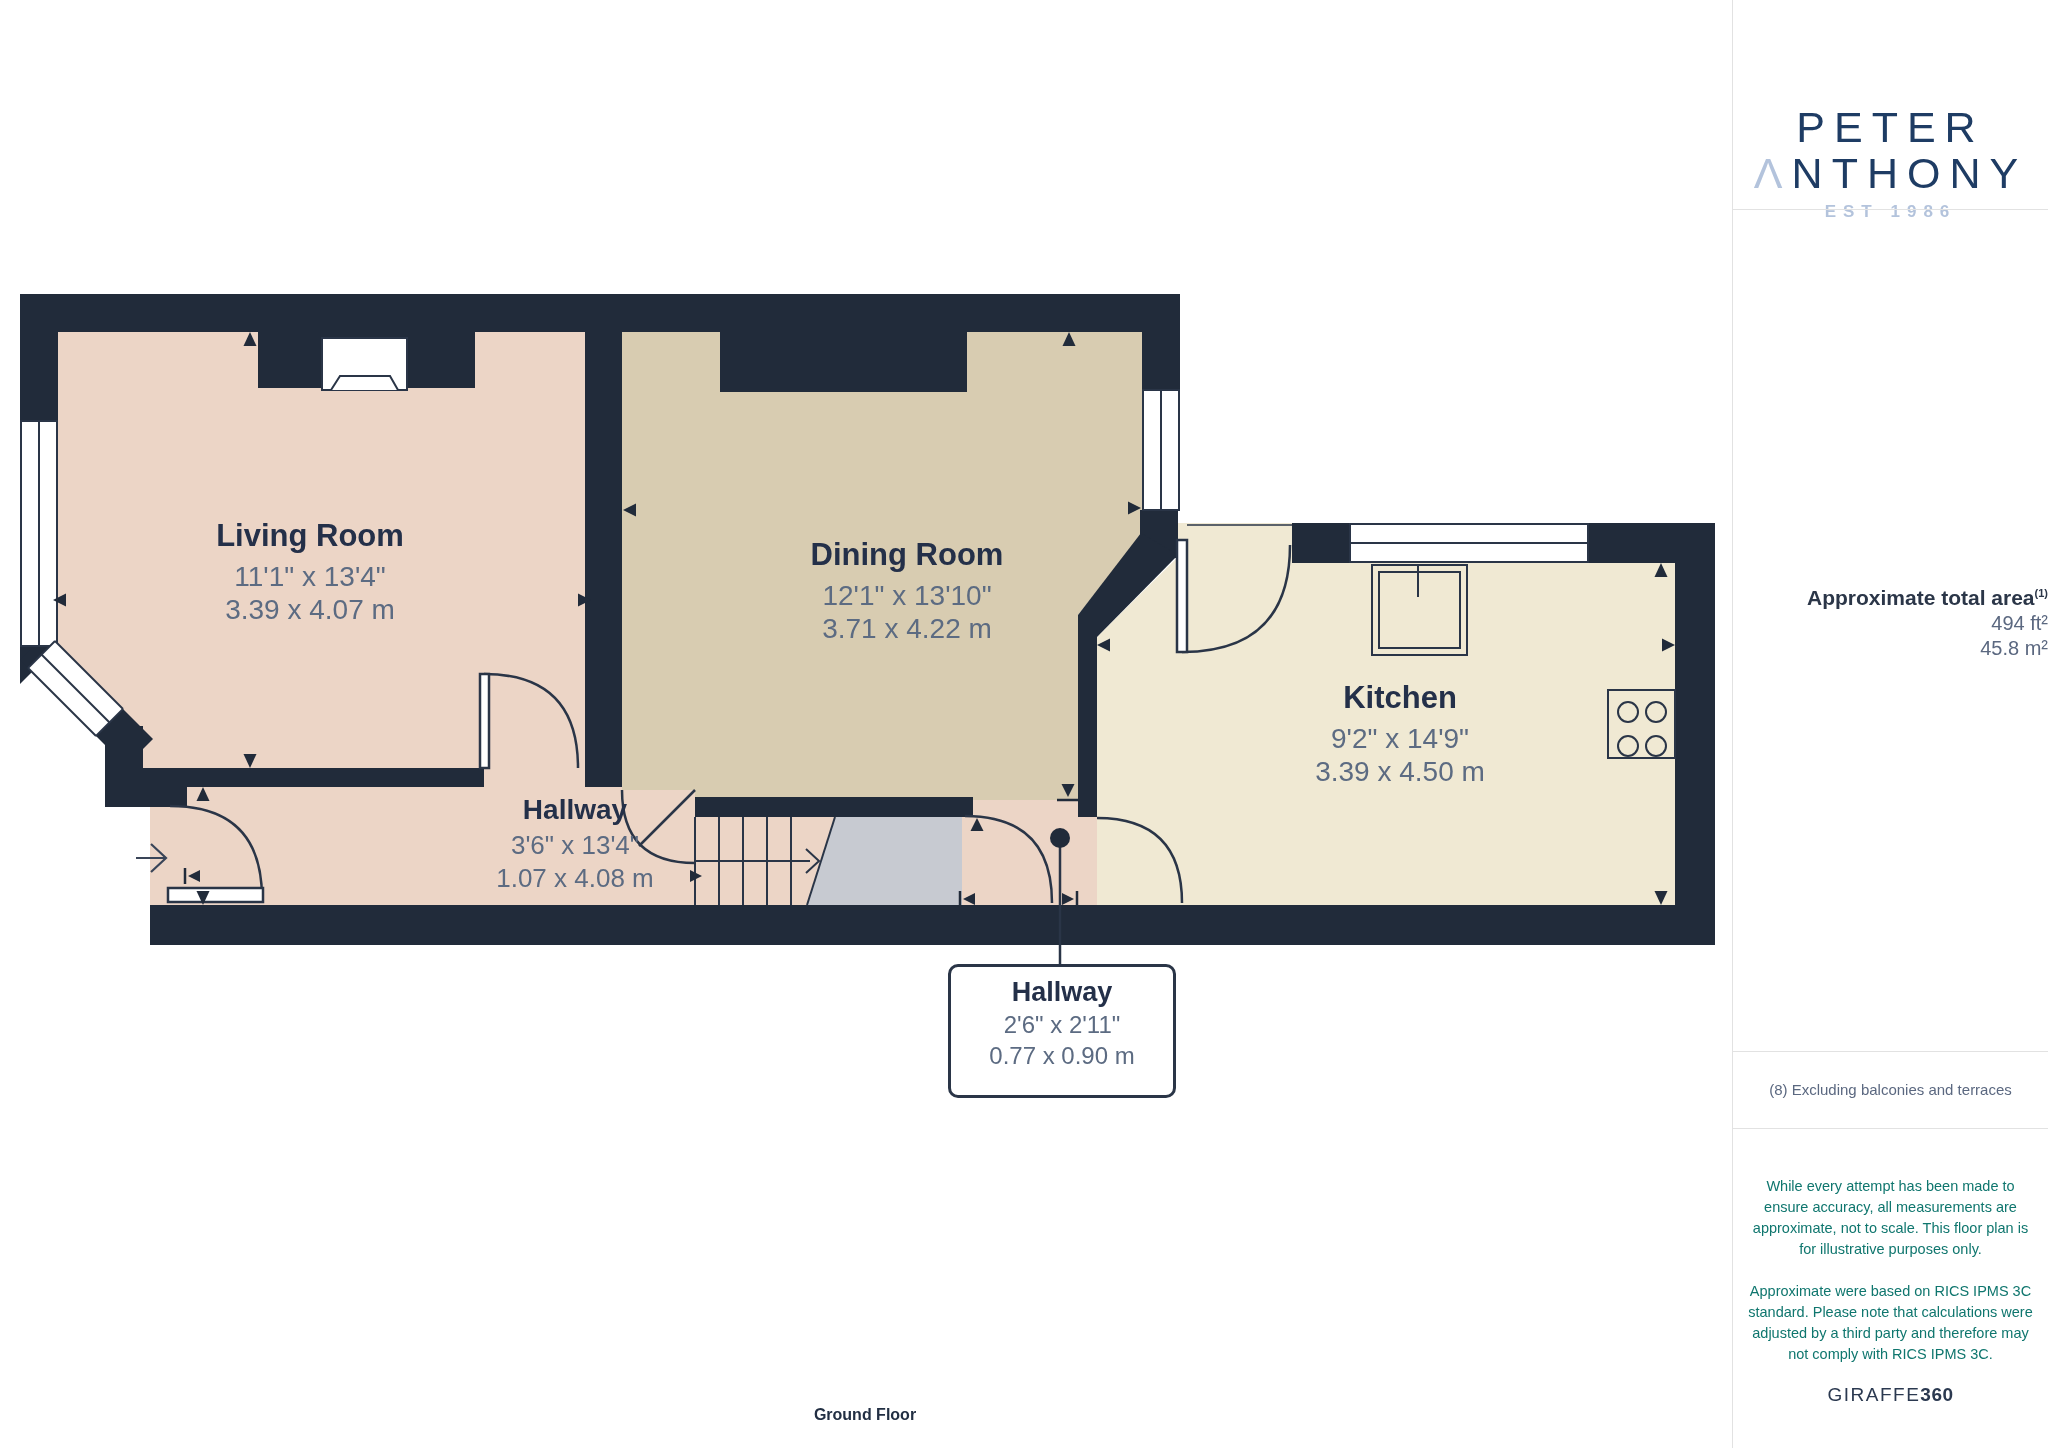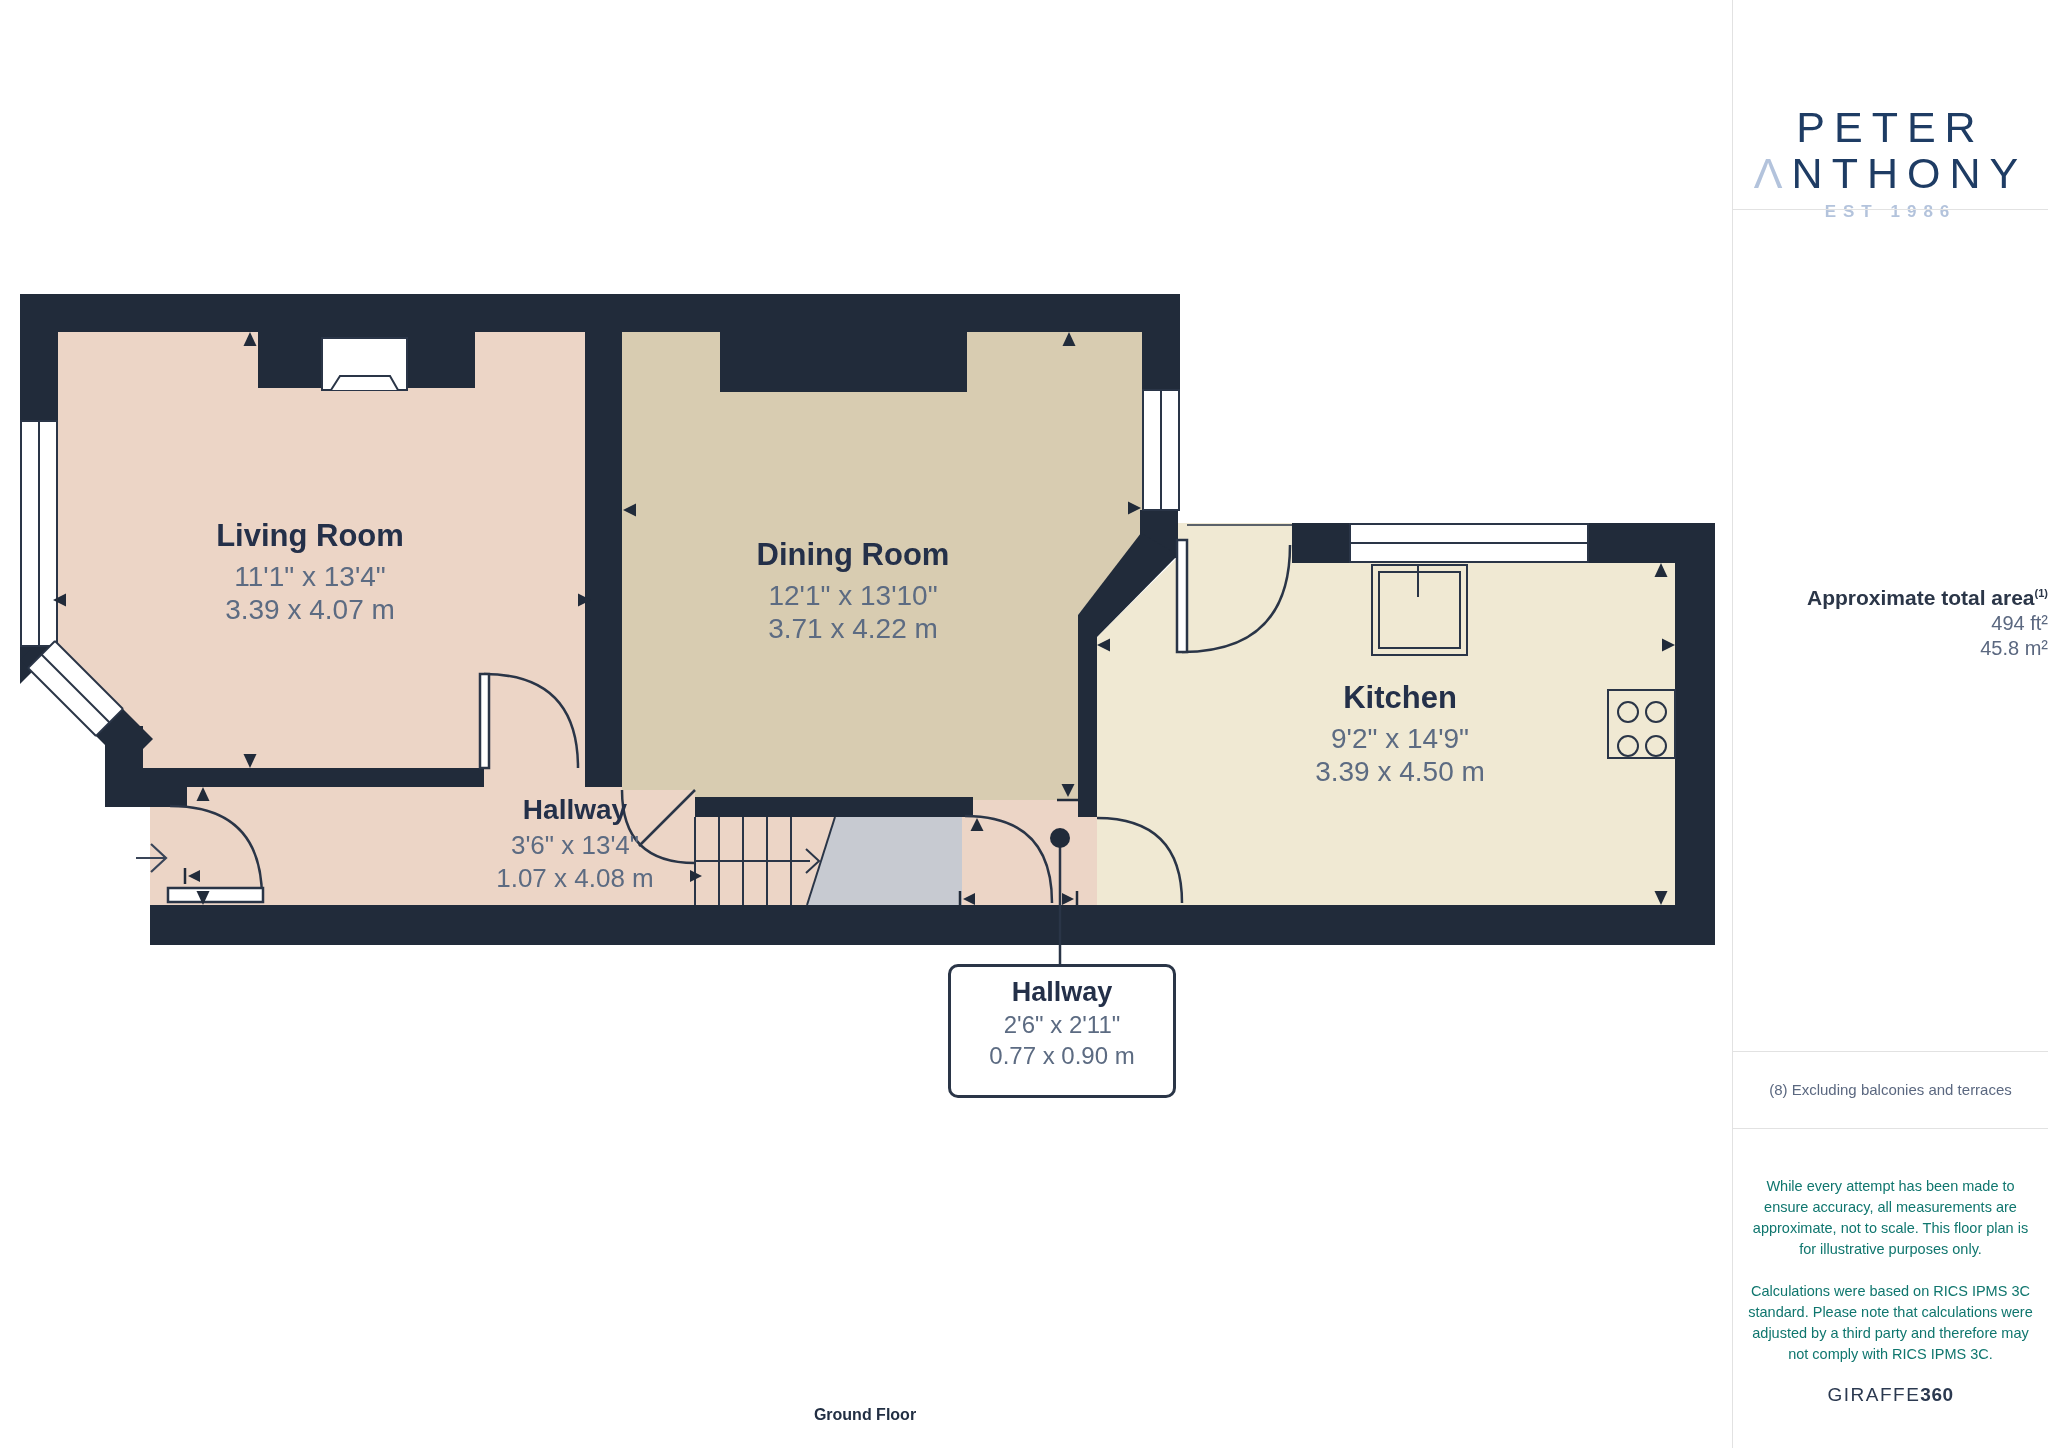--- a/index.html
+++ b/index.html
@@ -217,21 +217,21 @@
       <circle cx="1060" cy="838" r="10" fill="#212b3a"></circle>
     </g>
   </svg>
 
   <div class="room-label" style="left:310px;top:518px;">
     <div class="room-title">Living Room</div>
     <div class="room-dims">11'1" x 13'4"</div>
     <div class="room-dims">3.39 x 4.07 m</div>
   </div>
 
-  <div class="room-label" style="left:853px;top:537px;">
+  <div class="room-label" style="left:907px;top:537px;">
     <div class="room-title">Dining Room</div>
     <div class="room-dims">12'1" x 13'10"</div>
     <div class="room-dims">3.71 x 4.22 m</div>
   </div>
 
   <div class="room-label" style="left:1400px;top:680px;">
     <div class="room-title">Kitchen</div>
     <div class="room-dims">9'2" x 14'9"</div>
     <div class="room-dims">3.39 x 4.50 m</div>
   </div>
@@ -264,18 +264,18 @@
       <div class="area-val">494 ft²</div>
       <div class="area-val">45.8 m²</div>
     </div>
 
     <div class="sb-line" style="top:1051px;"></div>
     <div id="footnote">(8) Excluding balconies and terraces</div>
     <div class="sb-line" style="top:1128px;"></div>
 
     <div id="disclaimer">
       <p>While every attempt has been made to ensure accuracy, all measurements are approximate, not to scale. This floor plan is for illustrative purposes only.</p>
-      <p>Calculations were based on RICS IPMS 3C standard. Please note that calculations were adjusted by a third party and therefore may not comply with RICS IPMS 3C.</p>
+      <p>Approximate were based on RICS IPMS 3C standard. Please note that calculations were adjusted by a third party and therefore may not comply with RICS IPMS 3C.</p>
     </div>
 
     <div id="brand"><span>GIRAFFE</span><b>360</b></div>
   </div>
 </div>
 
 </body></html>

